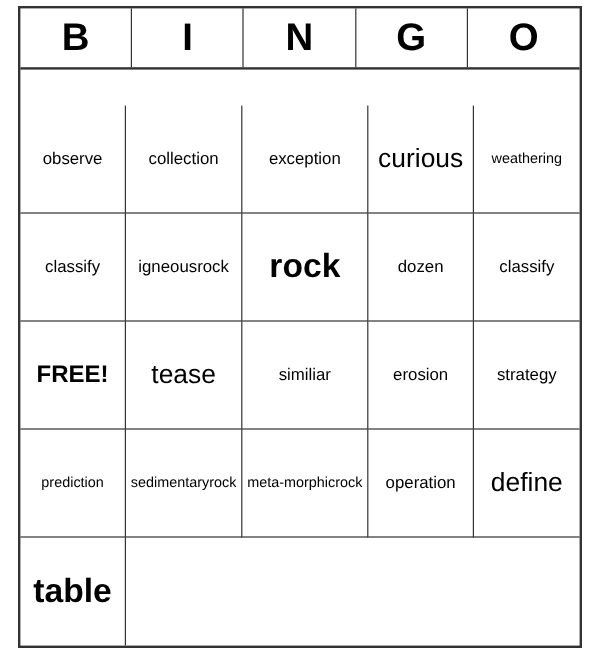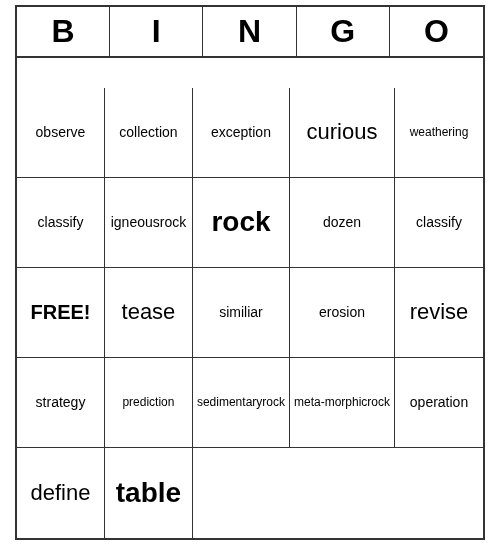--- a/index.html
+++ b/index.html
@@ -97,21 +97,20 @@
       <div class="bingo-cell">dozen</div>
       <div class="bingo-cell">classify</div>
       <div class="bingo-cell free-cell">
         <span>FREE</span>
         <br>
         <span>!</span>
       </div>
       <div class="bingo-cell large-text">tease</div>
       <div class="bingo-cell">similiar</div>
       <div class="bingo-cell">erosion</div>
-      <div class="bingo-cell large-text">revise</div>
       <div class="bingo-cell">strategy</div>
       <div class="bingo-cell small-text">prediction</div>
       <div class="bingo-cell small-text">
         <span>sedimentary</span>
         <br>
         <span>rock</span>
       </div>
       <div class="bingo-cell small-text">
         <span>meta-</span>
         <br>

